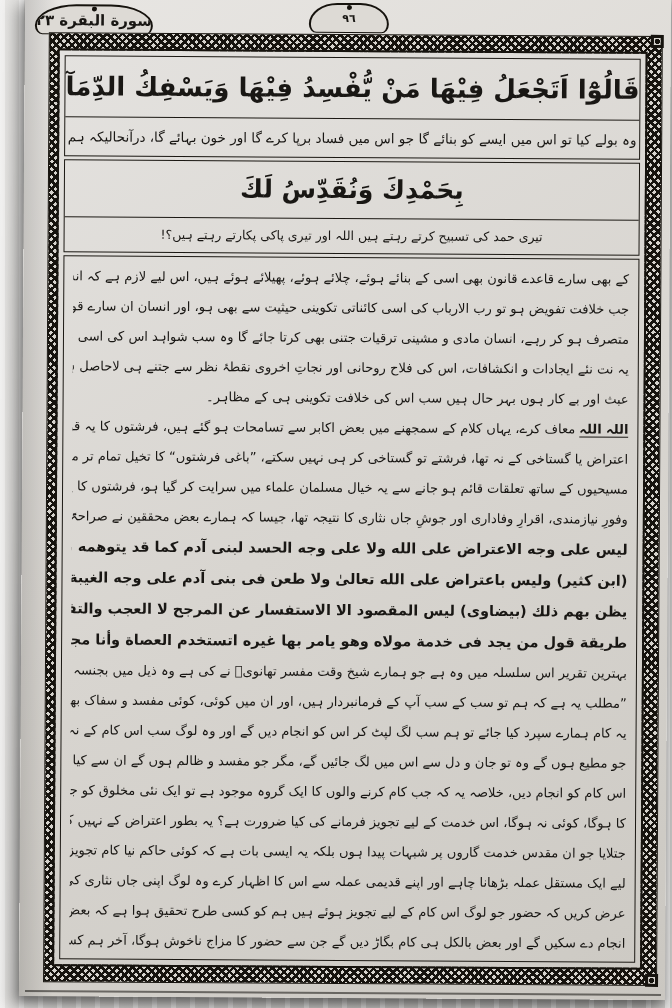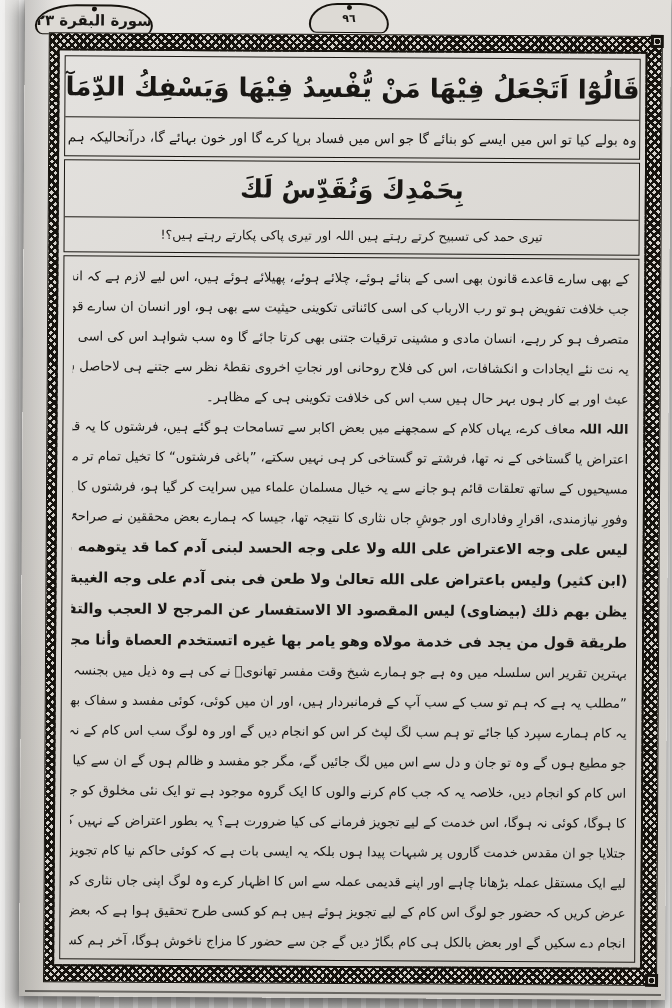--- a/index.html
+++ b/index.html
@@ -83,21 +83,21 @@
     font-size:13px;line-height:30px;height:30px;
     text-align:justify;text-align-last:justify;
     white-space:nowrap;overflow:hidden;direction:rtl;
   }
   .a-line{
     font-size:14.5px;font-weight:bold;line-height:31px;height:31px;
     text-align:justify;text-align-last:justify;
     white-space:nowrap;overflow:hidden;direction:rtl;
   }
   .list-para1 .u-line:last-child{text-align-last:right;}
-  .lead-underline{font-weight:bold;text-underline-offset:3px;}
+  .lead-underline{font-weight:bold;text-decoration:underline;text-underline-offset:3px;}
   
   .page-edge{position:absolute;left:6px;right:4px;bottom:4px;height:2px;background:rgba(20,18,14,.55);}
 </style>
 </head>
 <body>
 
 <div class="photo">
   <div class="page">
 
     <div class="cartouche cart-surah">

